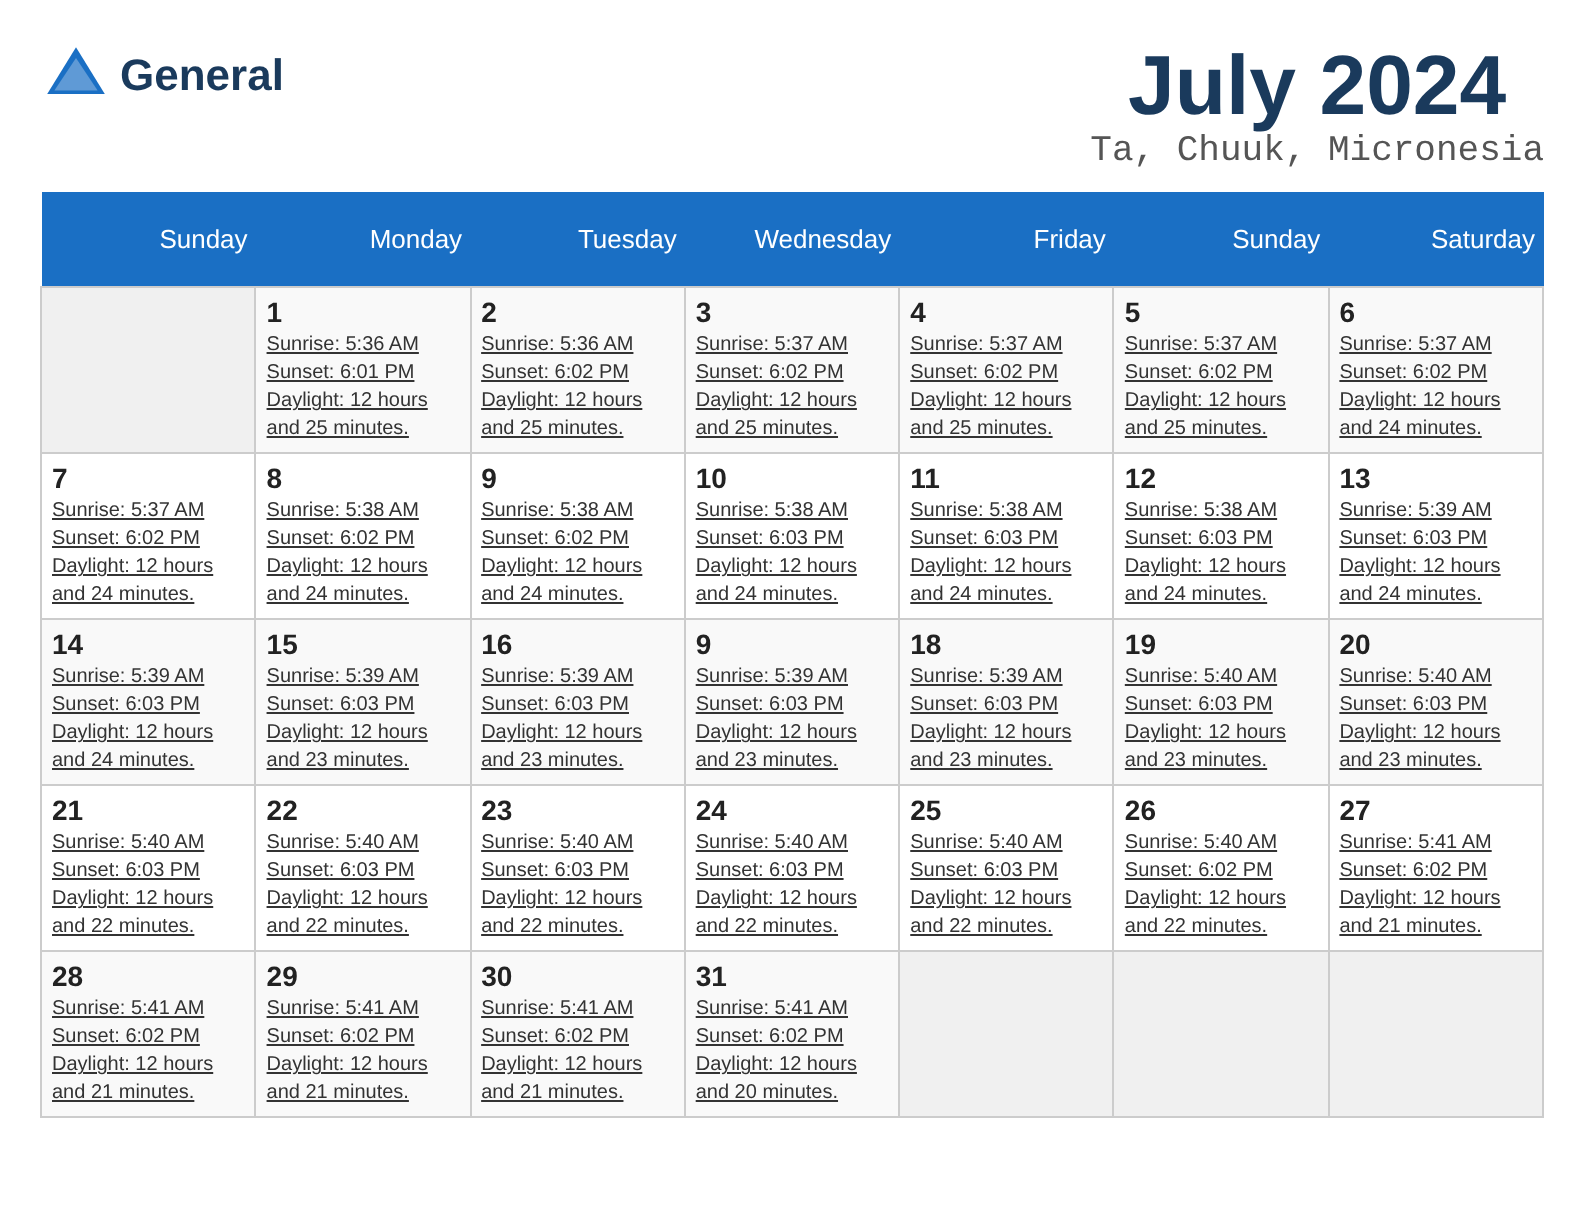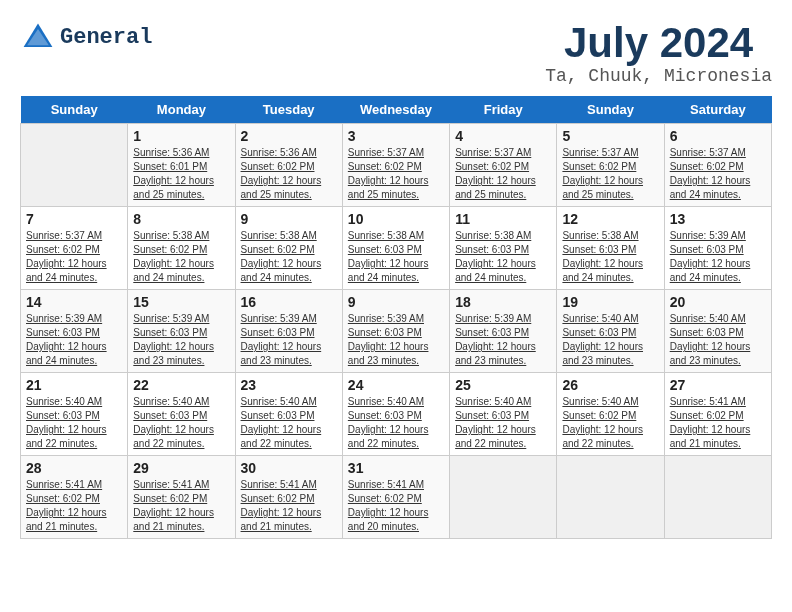--- a/index.html
+++ b/index.html
@@ -18,21 +18,20 @@
     }
     .logo {
       display: flex;
       align-items: center;
     }
     .logo-text {
       font-size: 22px;
       font-weight: bold;
       color: #1a3a5c;
       line-height: 1.1;
-      font-family: Liberation Mono, monospace;
     }
     .logo-icon {
       width: 36px;
       height: 36px;
       margin-right: 4px;
     }
     .title-area {
       text-align: center;
     }
     .month-title {
@@ -47,24 +46,24 @@
       font-family: Liberation Mono, monospace;
     }
     table {
       width: 100%;
       border-collapse: collapse;
       font-size: 11px;
     }
     thead tr th {
       background-color: #1a6fc4;
       color: #fff;
-      padding: 6px 4px;
-      text-align: center;
+      padding: 16px 4px;
+      text-align: right;
       font-size: 13px;
-      font-weight: bold;
+      font-weight: normal;
     }
     tbody tr td {
       border: 1px solid #ccc;
       padding: 4px 5px;
       vertical-align: top;
       width: calc(100% / 7);
       height: 80px;
       background: #fff;
     }
     tbody tr:nth-child(odd) td {

